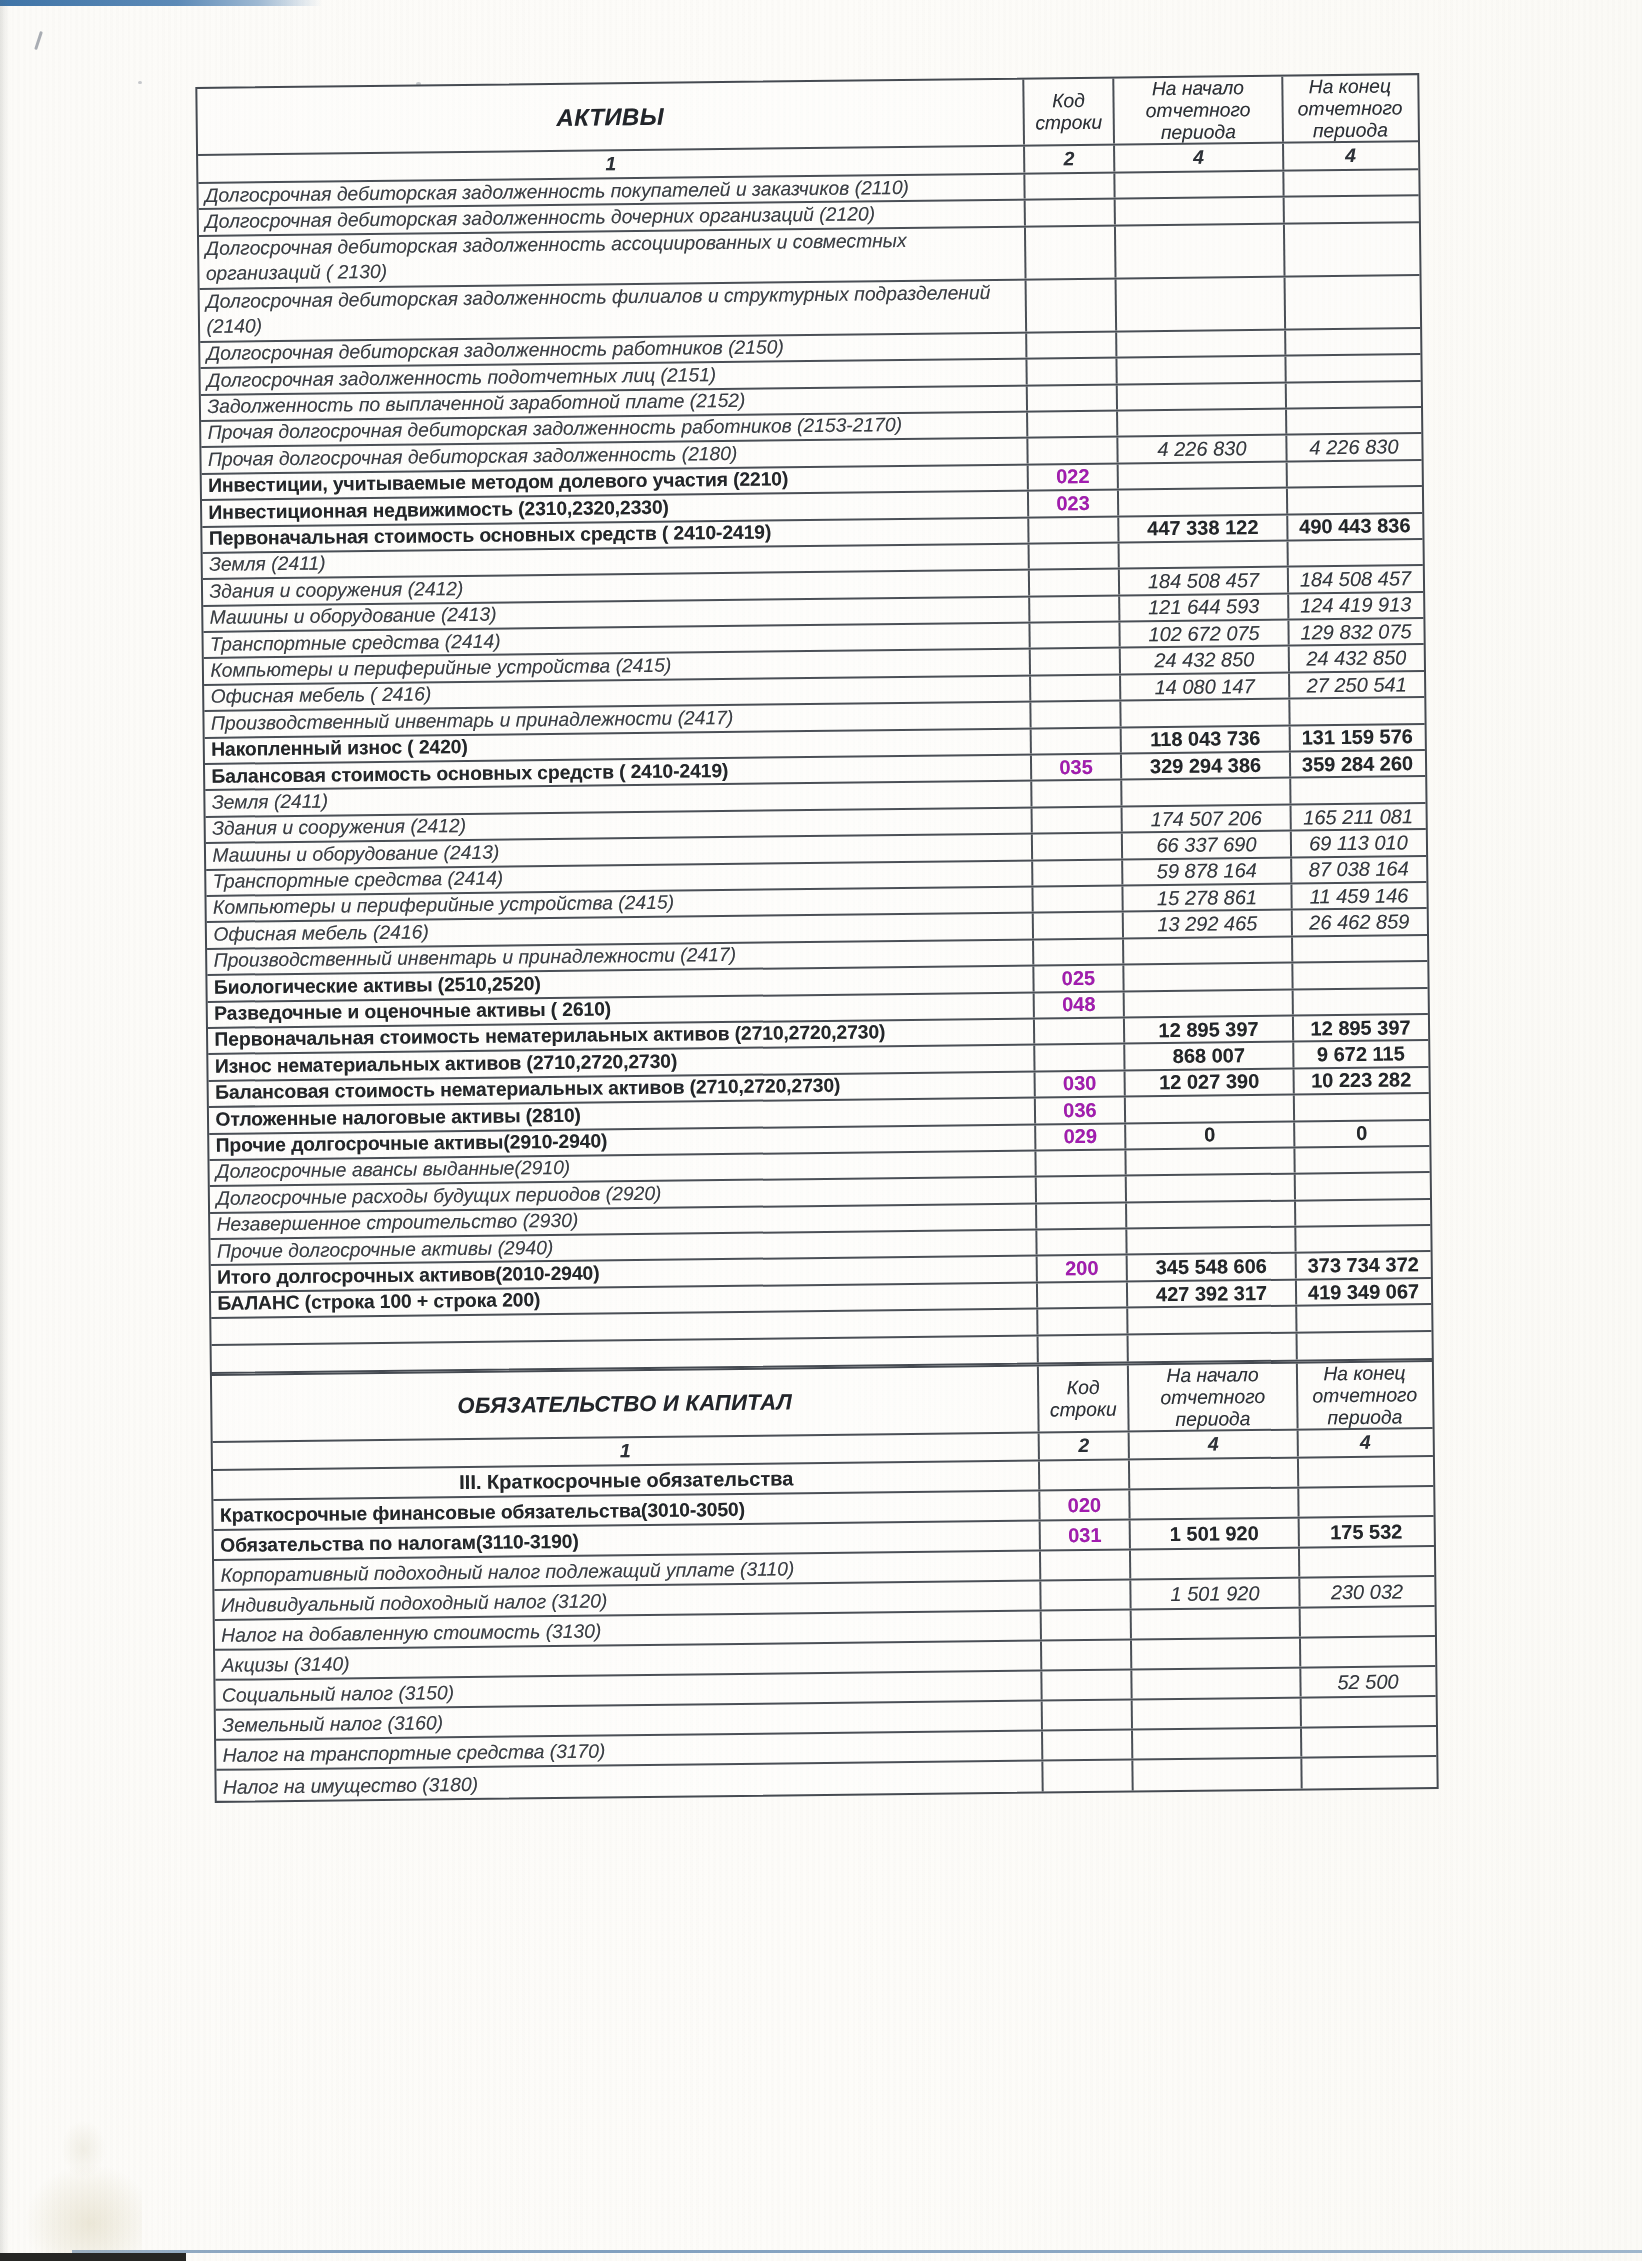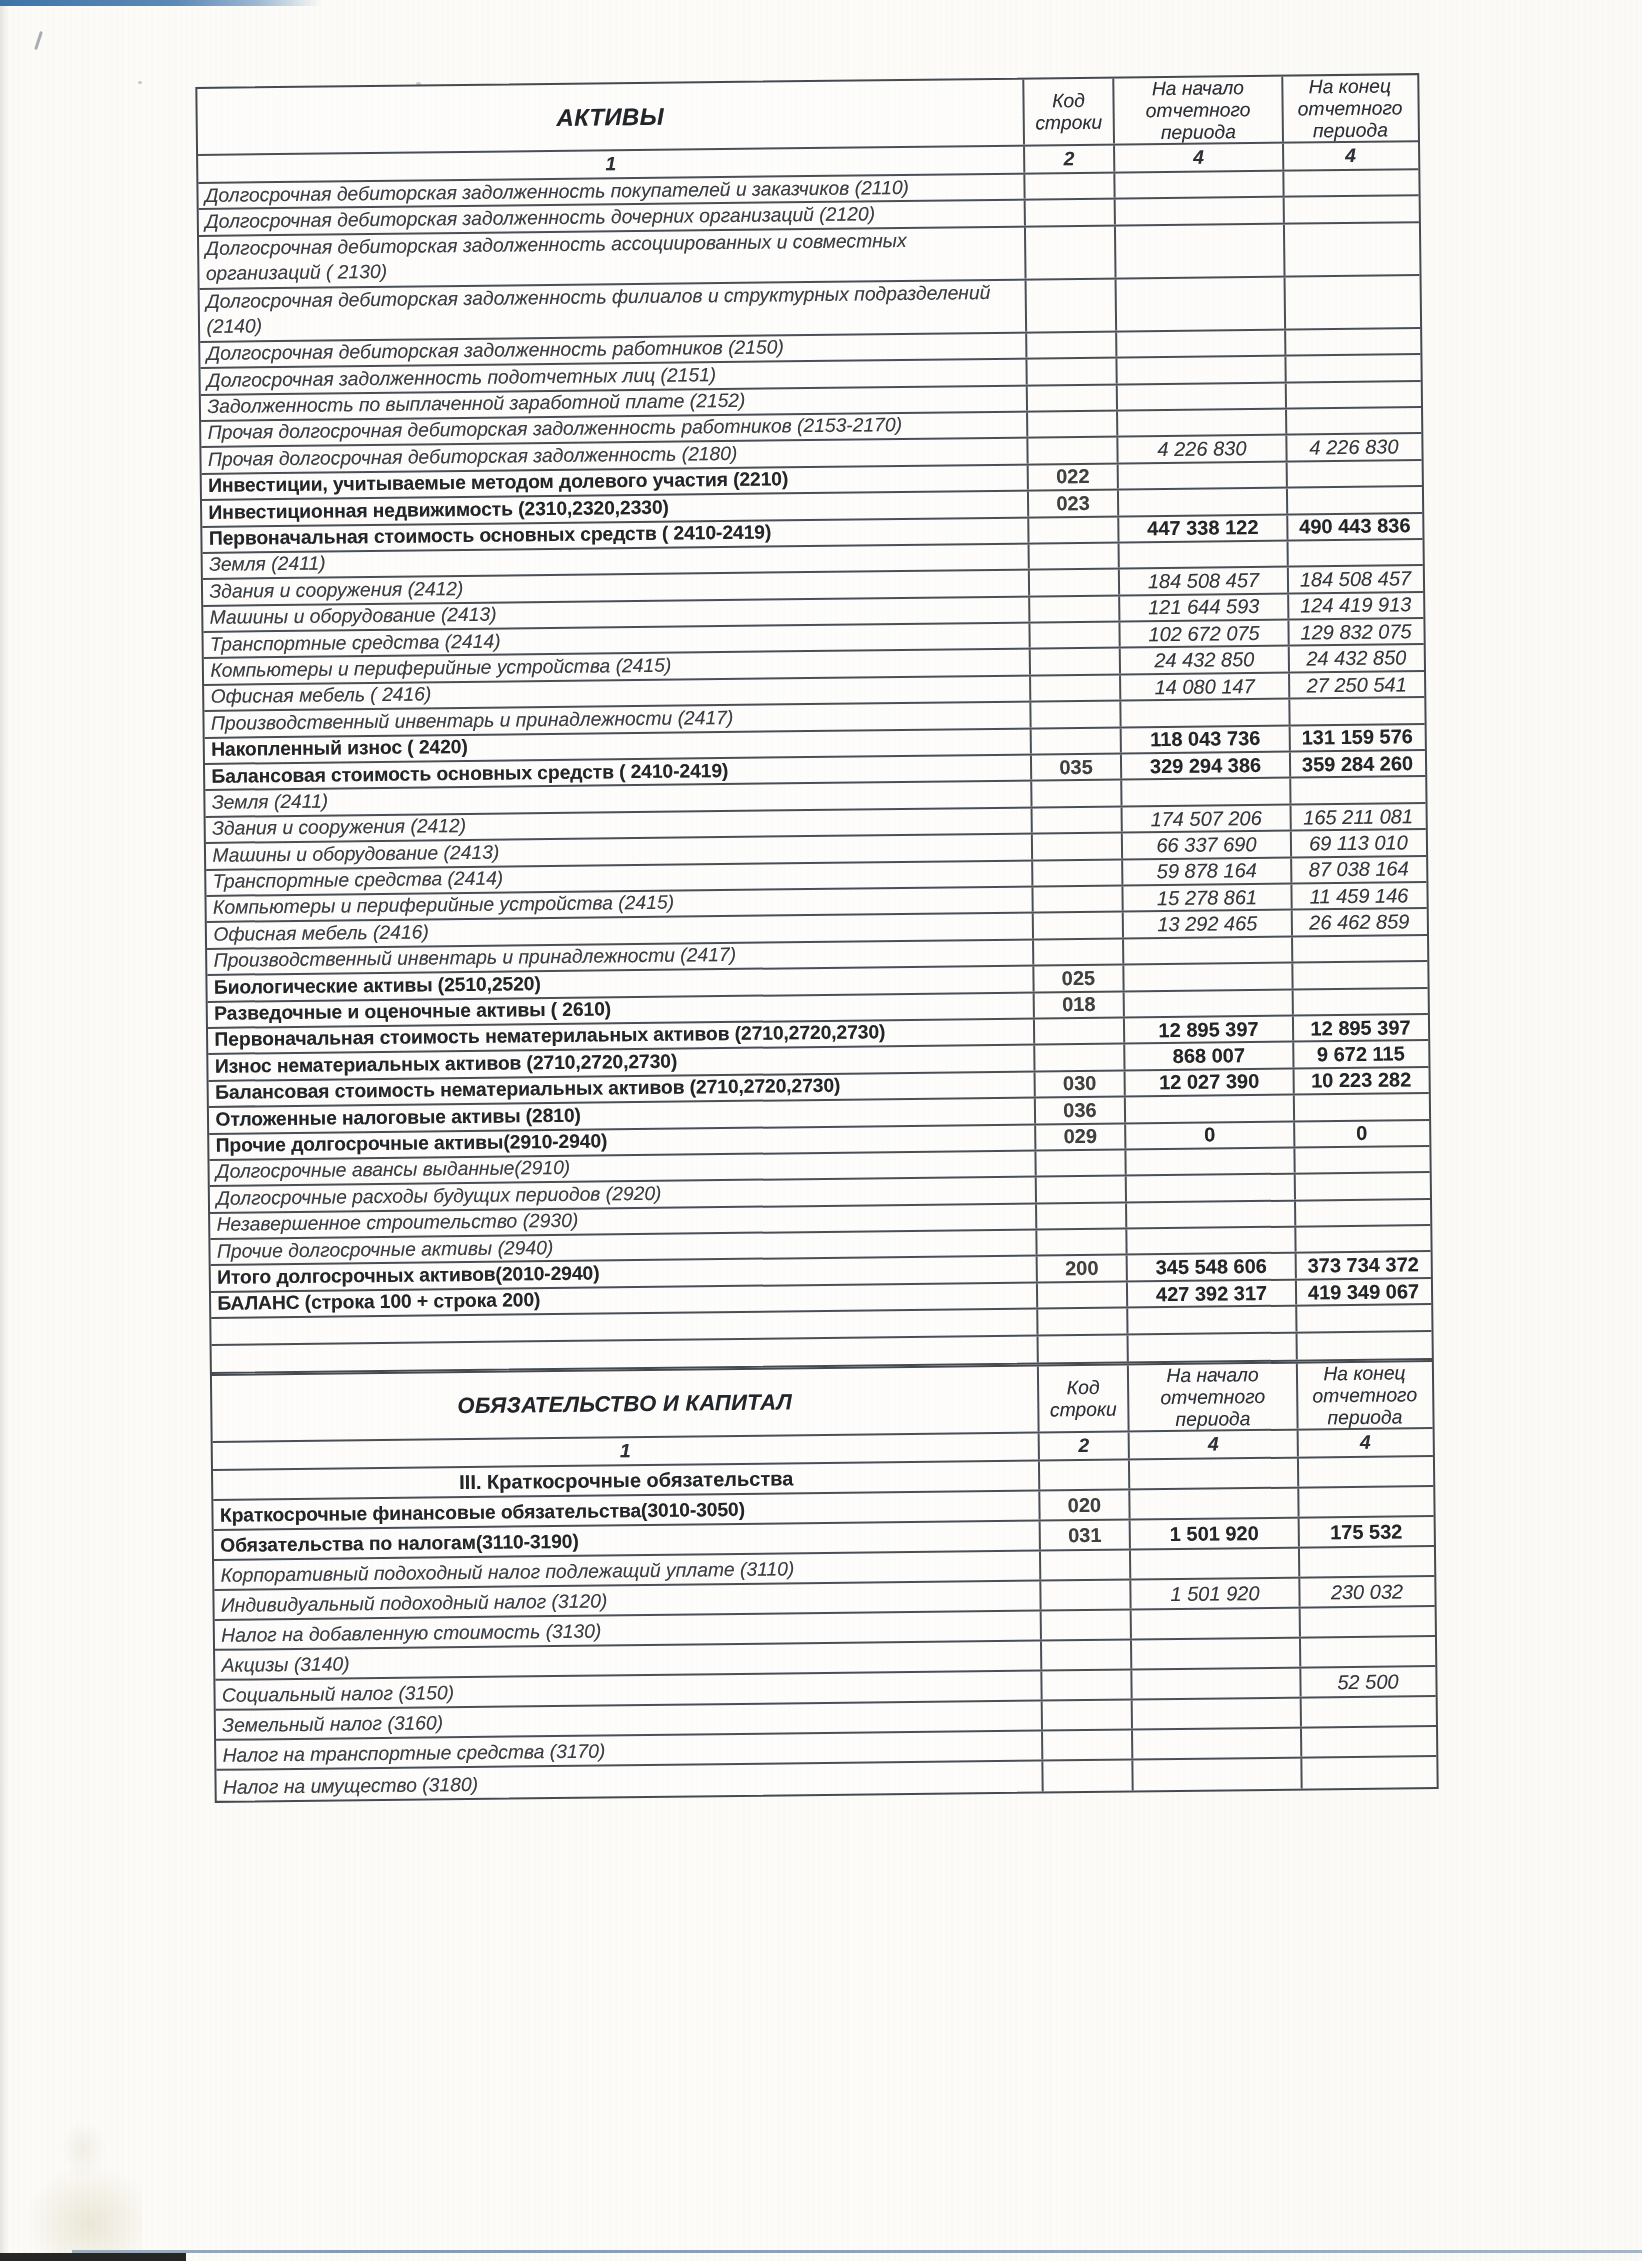--- a/index.html
+++ b/index.html
@@ -43,21 +43,21 @@
   .drow.tall{height:53px;}
   .drow.h52{height:33px;}
   .drow.h48{height:31px;}
   .t2 .drow{height:30px;}
   .lblcell{align-items:flex-end;padding:0 5.2px 1.9px 6.4px;}
   .lbl{font-size:19.3px;line-height:22px;white-space:normal;}
   .drow.tall .lbl{line-height:25px;}
   .italic .lbl{font-style:italic;color:#3a3e44;}
   .bold .lbl{font-weight:bold;color:#232629;letter-spacing:-0.1px;}
   .valcell,.codecell{align-items:center;justify-content:center;}
-  .code{font-weight:bold;font-size:20px;color:#404040;}
+  .code{font-weight:bold;font-size:20px;color:#a21caf;}
   .val{font-size:20px;}
   .italic .val{font-style:italic;color:#33373d;}
   .bold .val{font-weight:bold;color:#232629;}
   
   .secrow .lblcell{align-items:center;justify-content:center;padding-bottom:0;}
   .sec{font-weight:bold;font-size:20px;color:#232629;}
   
   .art-topbar{
     position:absolute;left:0;top:0;height:5.8px;width:322px;
     background:linear-gradient(90deg,#3f74a7 0%,#5c8ab7 55%,#9db8d2 80%,rgba(200,215,230,0) 100%);
@@ -538,21 +538,21 @@
           </div>
           <div class="cell valcell">
             <span class="val"></span>
           </div>
         </div>
         <div class="trow drow bold">
           <div class="cell lblcell">
             <span class="lbl">Разведочные и оценочные активы ( 2610)</span>
           </div>
           <div class="cell codecell">
-            <span class="code">018</span>
+            <span class="code">048</span>
           </div>
           <div class="cell valcell">
             <span class="val"></span>
           </div>
           <div class="cell valcell">
             <span class="val"></span>
           </div>
         </div>
         <div class="trow drow bold">
           <div class="cell lblcell">

